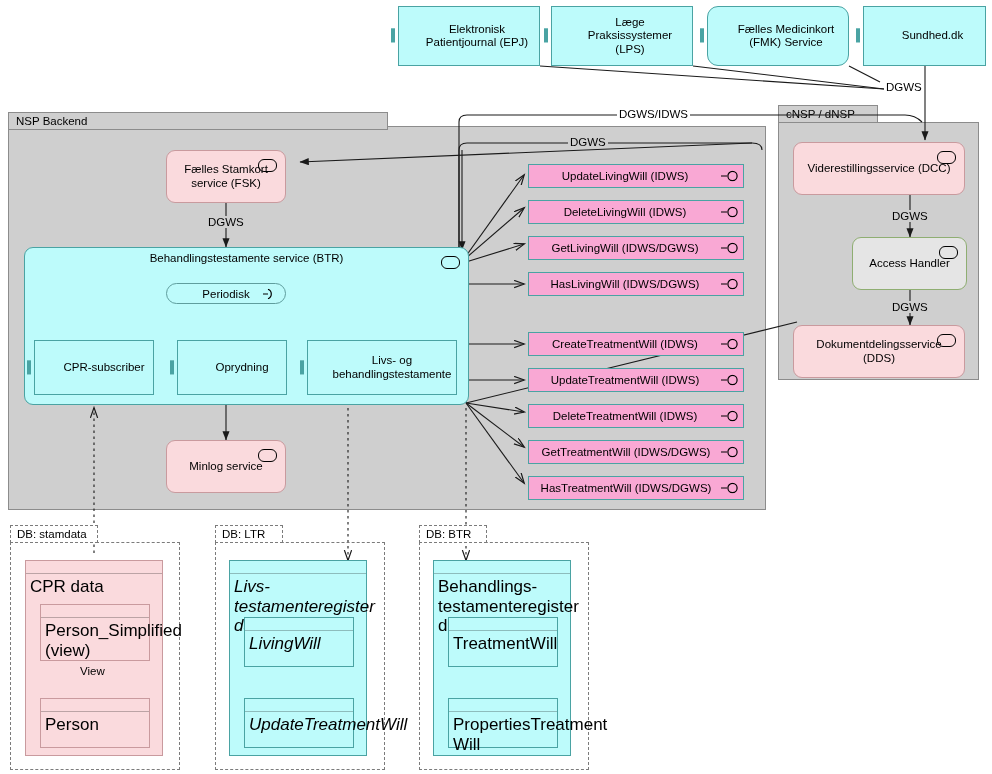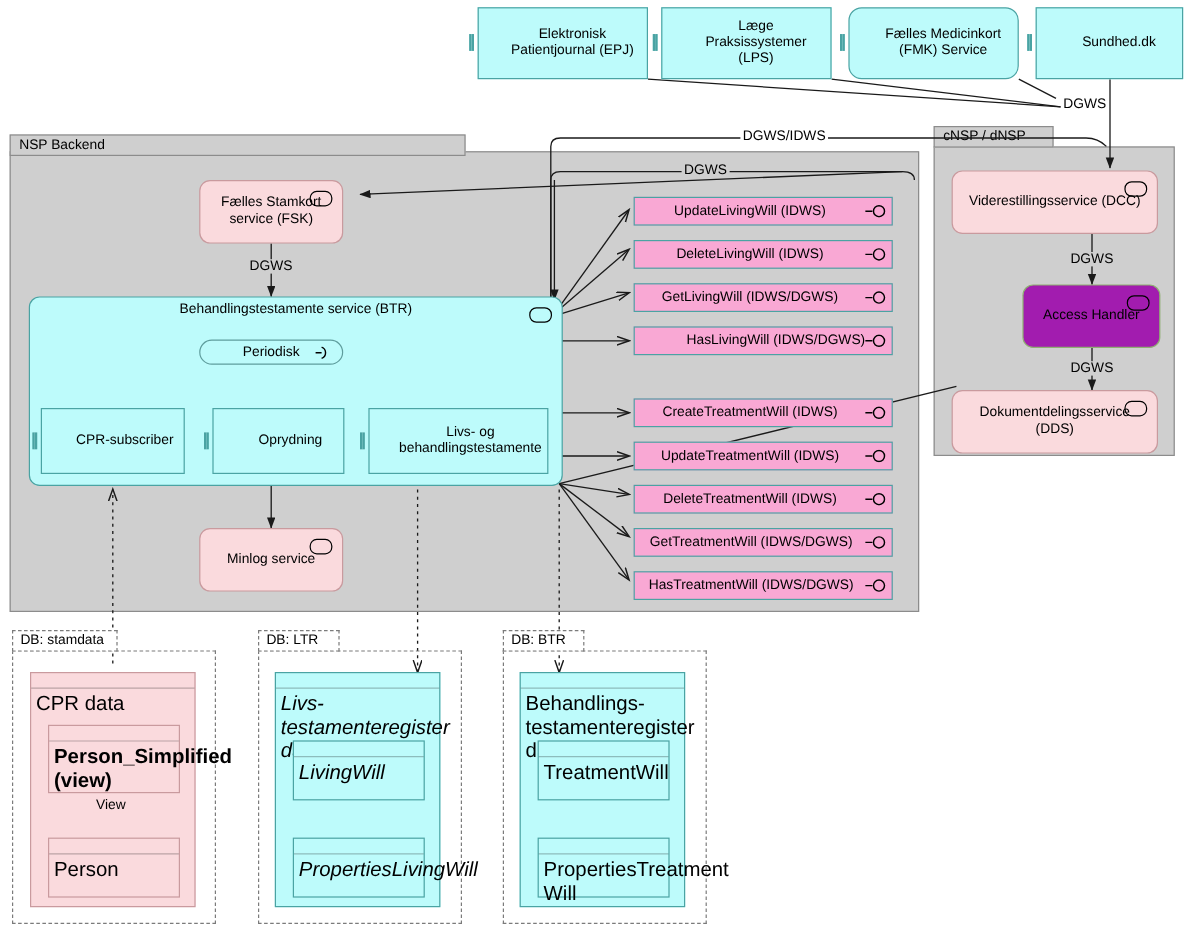--- a/index.html
+++ b/index.html
@@ -16,21 +16,21 @@
   .port{width:17px;height:13px;background:#a6dede;border:1px solid #4aa3a3;margin:3px 0;box-sizing:border-box;}
 
   
   .group{position:absolute;background:#cfcfcf;border:1px solid #8c8c8c;box-sizing:border-box;}
   .group-tab{position:absolute;background:#cfcfcf;border:1px solid #8c8c8c;box-sizing:border-box;
              font-size:11.5px;color:#000;display:flex;align-items:center;padding-left:7px;}
 
   
   .svc{border-radius:9px;border:1px solid #8a8a8a;font-size:11.5px;}
   .svc.pink{background:#fadadd;border-color:#c99a9e;}
-  .svc.green{background:#a21caf;border-color:#8fae72;}
+  .svc.green{background:#e5e5e5;border-color:#8fae72;}
   .svc.cyan{background:#bdfbfb;border-color:#4aa3a3;}
   .svc .lbl{padding:0 6px;}
 
   
   .oval{position:absolute;width:17px;height:11px;border:1.3px solid #000;border-radius:6px;background:transparent;}
 
   
   .pill{position:absolute;box-sizing:border-box;border:1px solid #5f9d9d;border-radius:11px;
         background:#bdfbfb;font-size:11.5px;display:flex;align-items:center;justify-content:center;}
 
@@ -237,21 +237,21 @@
       <circle cx="11.5" cy="5.5" r="4.6" fill="none" stroke="#000" stroke-width="1.2"></circle>
     </svg>
   </div>
   <div class="iface" style="left:528px;top:236px;width:216px;height:24px;">
     <span>GetLivingWill (IDWS/DGWS)</span>
     <svg class="lolli" viewBox="0 0 18 11">
       <path d="M0,5.5 L6,5.5" stroke="#000" stroke-width="1.2" fill="none"></path>
       <circle cx="11.5" cy="5.5" r="4.6" fill="none" stroke="#000" stroke-width="1.2"></circle>
     </svg>
   </div>
-  <div class="iface" style="left:528px;top:272px;width:216px;height:24px;justify-content:flex-end;">
+  <div class="iface" style="left:528px;top:272px;width:216px;height:24px;">
     <span>HasLivingWill (IDWS/DGWS)</span>
     <svg class="lolli" viewBox="0 0 18 11">
       <path d="M0,5.5 L6,5.5" stroke="#000" stroke-width="1.2" fill="none"></path>
       <circle cx="11.5" cy="5.5" r="4.6" fill="none" stroke="#000" stroke-width="1.2"></circle>
     </svg>
   </div>
 
   <div class="iface" style="left:528px;top:332px;width:216px;height:24px;">
     <span>CreateTreatmentWill (IDWS)</span>
     <svg class="lolli" viewBox="0 0 18 11">
@@ -305,21 +305,21 @@
     <span class="lbl">Dokumentdelingsservice (DDS)</span>
   </div>
 
   <div class="dbframe" style="left:10px;top:542px;width:170px;height:228px;"></div>
   <div class="dbtab" style="left:10px;top:525px;width:88px;height:18px;">
     <span>DB: stamdata</span>
   </div>
   <div class="entity pink" style="left:25px;top:560px;width:138px;height:196px;">
     <div class="ehead"></div>
     <div class="ename">CPR data</div>
-    <div class="entity pink" style="left:14px;top:43px;width:110px;height:57px;font-weight:bold;">
+    <div class="entity pink" style="left:14px;top:43px;width:110px;height:57px;">
       <div class="ehead"></div>
       <div class="ename">Person_Simplified (view)</div>
     </div>
     <div class="elabel" style="left:52px;top:104px;background:#fadadd;">View</div>
     <div class="entity pink" style="left:14px;top:137px;width:110px;height:50px;">
       <div class="ehead"></div>
       <div class="ename">Person</div>
     </div>
   </div>
 
@@ -329,21 +329,21 @@
   </div>
   <div class="entity cyan" style="left:229px;top:560px;width:138px;height:196px;font-style:italic;">
     <div class="ehead"></div>
     <div class="ename">Livs-testamenteregister data</div>
     <div class="entity cyan" style="left:14px;top:56px;width:110px;height:50px;">
       <div class="ehead"></div>
       <div class="ename">LivingWill</div>
     </div>
     <div class="entity cyan" style="left:14px;top:137px;width:110px;height:50px;">
       <div class="ehead"></div>
-      <div class="ename">PropertiesLivingWill</div>
+      <div class="ename">UpdateTreatmentWill</div>
     </div>
   </div>
 
   <div class="dbframe" style="left:419px;top:542px;width:170px;height:228px;"></div>
   <div class="dbtab" style="left:419px;top:525px;width:68px;height:18px;">
     <span>DB: BTR</span>
   </div>
   <div class="entity cyan" style="left:433px;top:560px;width:138px;height:196px;">
     <div class="ehead"></div>
     <div class="ename">Behandlings-testamenteregister data</div>

